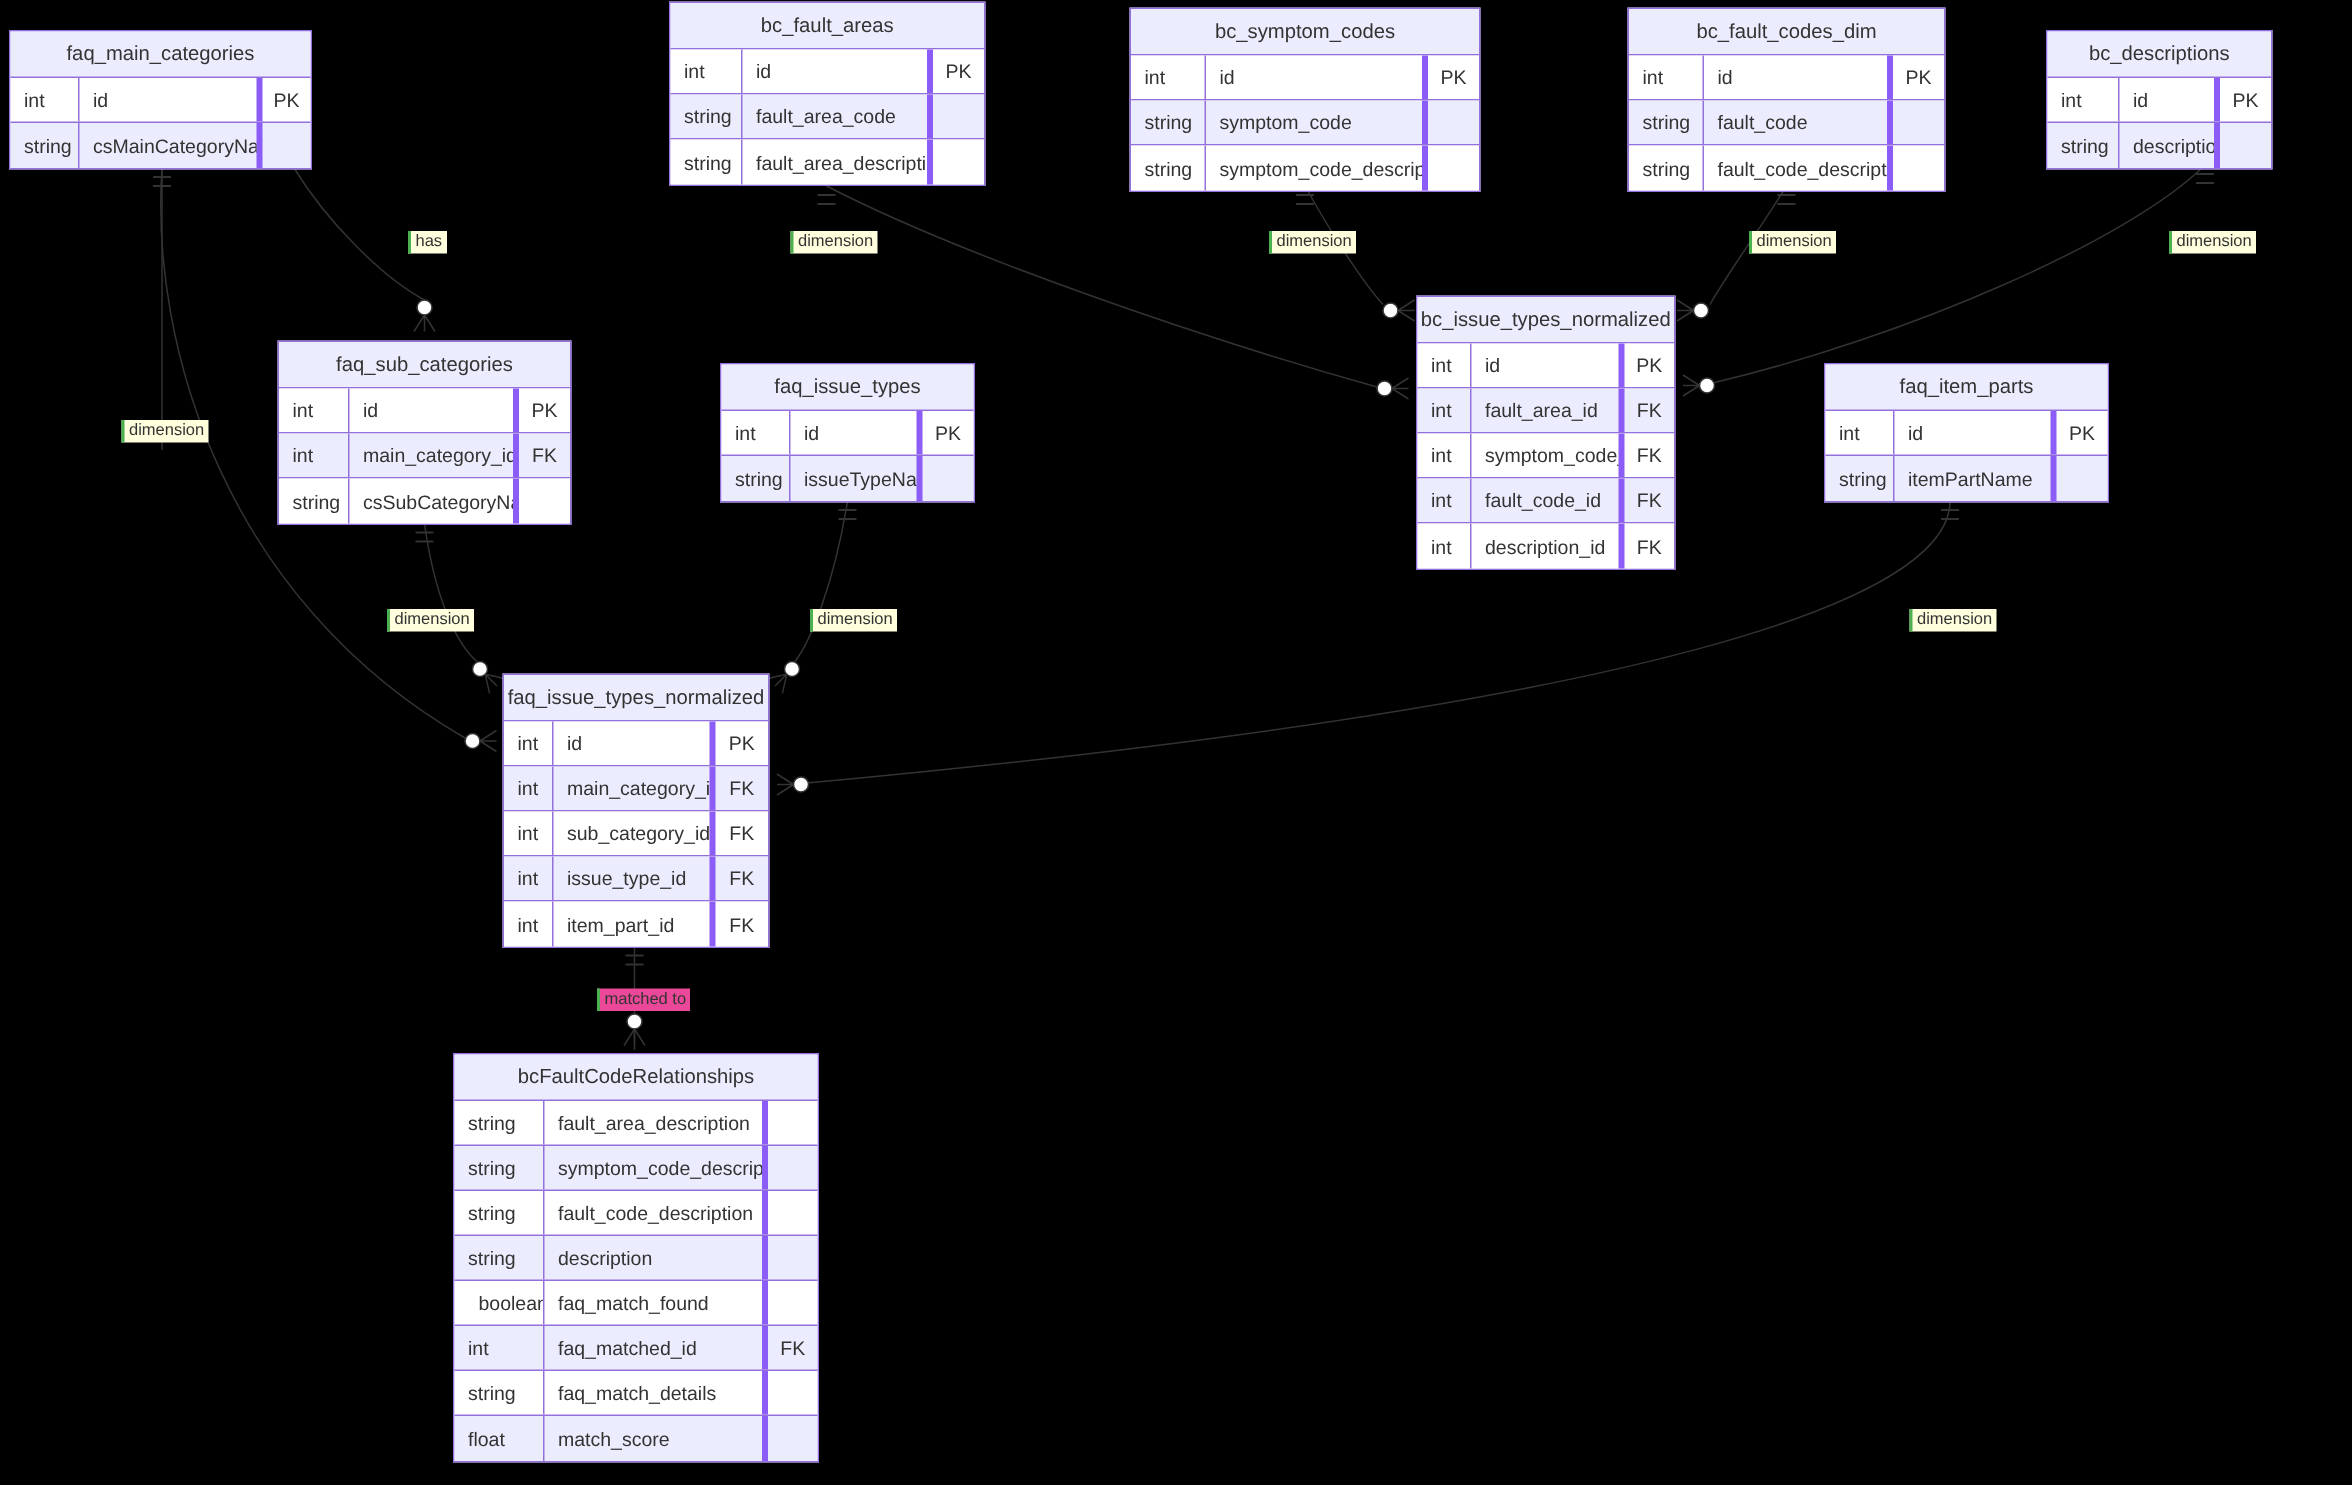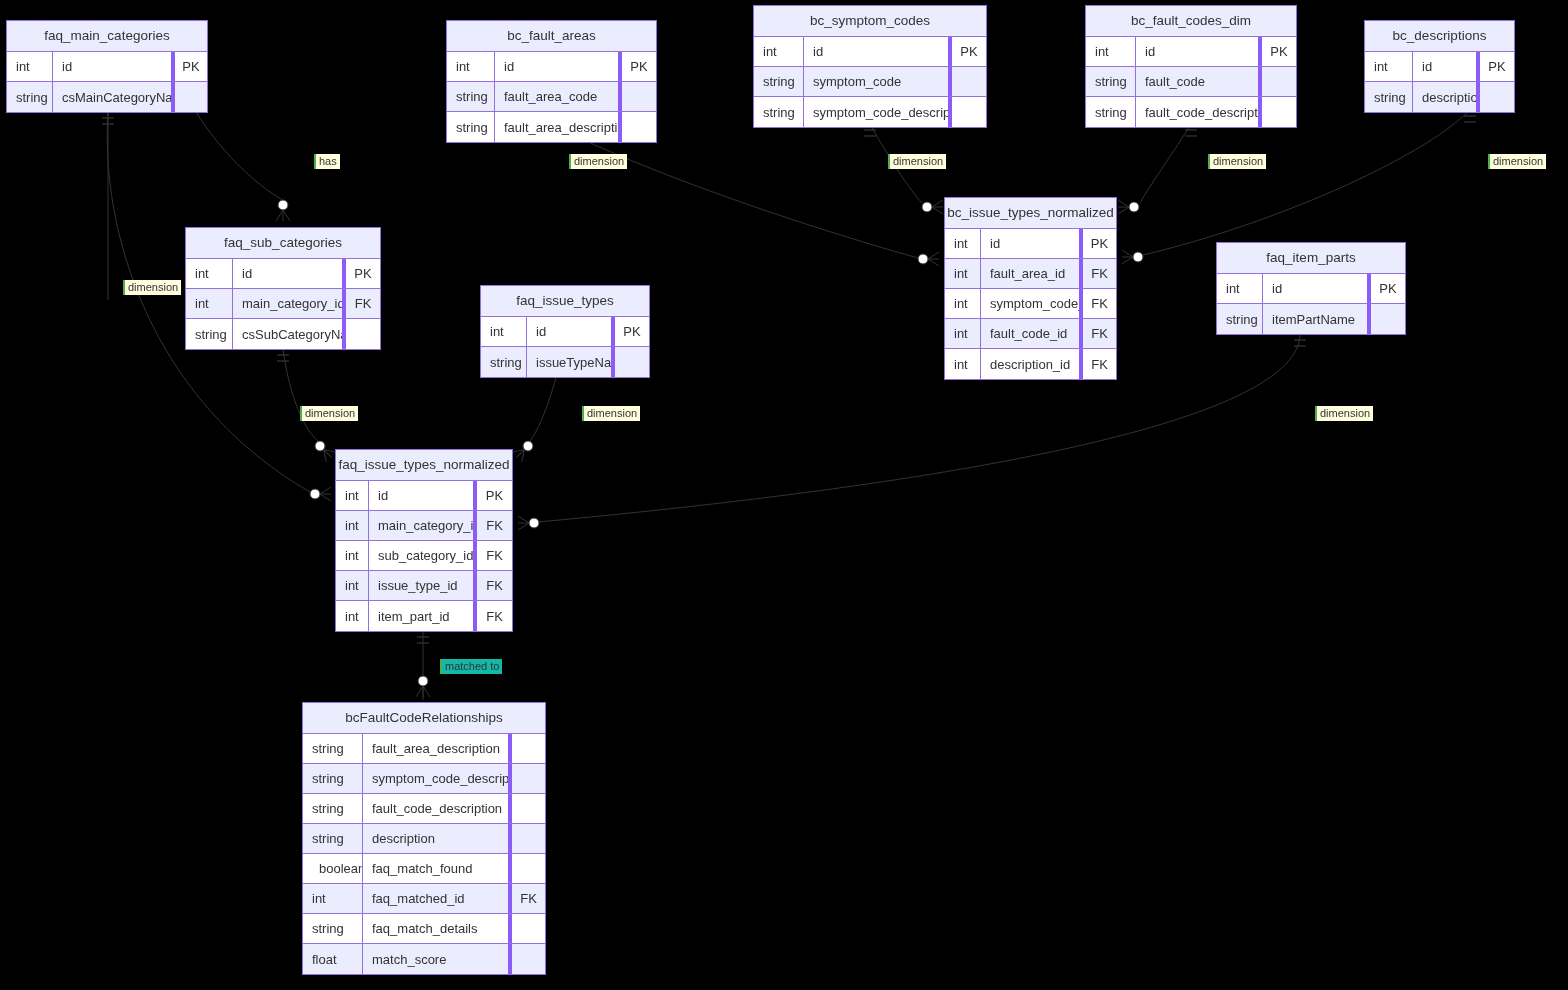--- a/index.html
+++ b/index.html
@@ -83,21 +83,20 @@
   .rel-label {
     position: absolute;
     background: #FFFFDE;
     border-left: 2px solid #4CAF50;
     color: #333333;
     font-size: 11px;
     line-height: 15px;
     padding: 0 3px;
     white-space: nowrap;
     box-sizing: border-box;
-    margin-left: 42px;
   }
 </style>
 </head>
 <body>
 
 <div id="canvas">
   <svg id="edge-layer" viewBox="0 0 1568 990" xmlns="http://www.w3.org/2000/svg">
       <path d="M 108,112 L 108,300 M 196,112 C 218,148 255,185 283,200" fill="none" stroke="#333333" stroke-width="1" id="edge-main-sub"></path>
       <path d="M 108,112 C 100,230 150,400 310,492" fill="none" stroke="#333333" stroke-width="1" id="edge-main-fitn"></path>
       <path d="M 283,349 C 290,400 305,430 318,441" fill="none" stroke="#333333" stroke-width="1" id="edge-sub-fitn"></path>
@@ -191,21 +190,21 @@
         <div class="attr-type" style="flex: 0 0 46px;">int</div>
         <div class="attr-name">id</div>
         <div class="attr-key" style="flex: 0 0 32px;">PK</div>
       </div>
       <div class="attr-row even">
         <div class="attr-type" style="flex: 0 0 46px;">string</div>
         <div class="attr-name">csMainCategoryName</div>
         <div class="attr-key" style="flex: 0 0 32px;"></div>
       </div>
     </div>
-    <div class="entity" id="bc_fault_areas" style="left: 446px; top: 20px; width: 211px;">
+    <div class="entity" id="bc_fault_areas" style="left: 446px; top: 1px; width: 211px;">
       <div class="entity-title">bc_fault_areas</div>
       <div class="attr-row odd">
         <div class="attr-type" style="flex: 0 0 48px;">int</div>
         <div class="attr-name">id</div>
         <div class="attr-key" style="flex: 0 0 34px;">PK</div>
       </div>
       <div class="attr-row even">
         <div class="attr-type" style="flex: 0 0 48px;">string</div>
         <div class="attr-name">fault_area_code</div>
         <div class="attr-key" style="flex: 0 0 34px;"></div>
@@ -276,21 +275,21 @@
         <div class="attr-type" style="flex: 0 0 47px;">int</div>
         <div class="attr-name">main_category_id</div>
         <div class="attr-key" style="flex: 0 0 34px;">FK</div>
       </div>
       <div class="attr-row odd">
         <div class="attr-type" style="flex: 0 0 47px;">string</div>
         <div class="attr-name">csSubCategoryName</div>
         <div class="attr-key" style="flex: 0 0 34px;"></div>
       </div>
     </div>
-    <div class="entity" id="faq_issue_types" style="left: 480px; top: 242px; width: 170px; margin-top: 43px;">
+    <div class="entity" id="faq_issue_types" style="left: 480px; top: 242px; width: 170px;">
       <div class="entity-title">faq_issue_types</div>
       <div class="attr-row odd">
         <div class="attr-type" style="flex: 0 0 46px;">int</div>
         <div class="attr-name">id</div>
         <div class="attr-key" style="flex: 0 0 34px;">PK</div>
       </div>
       <div class="attr-row even">
         <div class="attr-type" style="flex: 0 0 46px;">string</div>
         <div class="attr-name">issueTypeName</div>
         <div class="attr-key" style="flex: 0 0 34px;"></div>
@@ -410,14 +409,14 @@
     </div>
     <div class="rel-label" id="rel-main-has-sub" style="left: 272px; top: 154px; border-left-color: rgb(76, 175, 80); background: rgb(255, 255, 222);">has</div>
     <div class="rel-label" id="rel-main-dim-fitn" style="left: 81px; top: 280px; border-left-color: rgb(76, 175, 80); background: rgb(255, 255, 222);">dimension</div>
     <div class="rel-label" id="rel-sub-dim-fitn" style="left: 258px; top: 406px; border-left-color: rgb(76, 175, 80); background: rgb(255, 255, 222);">dimension</div>
     <div class="rel-label" id="rel-issuetypes-dim-fitn" style="left: 540px; top: 406px; border-left-color: rgb(76, 175, 80); background: rgb(255, 255, 222);">dimension</div>
     <div class="rel-label" id="rel-itemparts-dim-fitn" style="left: 1273px; top: 406px; border-left-color: rgb(76, 175, 80); background: rgb(255, 255, 222);">dimension</div>
     <div class="rel-label" id="rel-faultareas-dim-bitn" style="left: 527px; top: 154px; border-left-color: rgb(76, 175, 80); background: rgb(255, 255, 222);">dimension</div>
     <div class="rel-label" id="rel-symptom-dim-bitn" style="left: 846px; top: 154px; border-left-color: rgb(76, 175, 80); background: rgb(255, 255, 222);">dimension</div>
     <div class="rel-label" id="rel-faultcodes-dim-bitn" style="left: 1166px; top: 154px; border-left-color: rgb(76, 175, 80); background: rgb(255, 255, 222);">dimension</div>
     <div class="rel-label" id="rel-descriptions-dim-bitn" style="left: 1446px; top: 154px; border-left-color: rgb(76, 175, 80); background: rgb(255, 255, 222);">dimension</div>
-    <div class="rel-label" id="rel-fitn-matched-bcfcr" style="left: 398px; top: 659px; border-left-color: rgb(76, 175, 80); background: #14b8a6;">matched to</div>
+    <div class="rel-label" id="rel-fitn-matched-bcfcr" style="left: 398px; top: 659px; border-left-color: rgb(76, 175, 80); background: #ec4899;">matched to</div>
   </div>
 
 </body></html>

